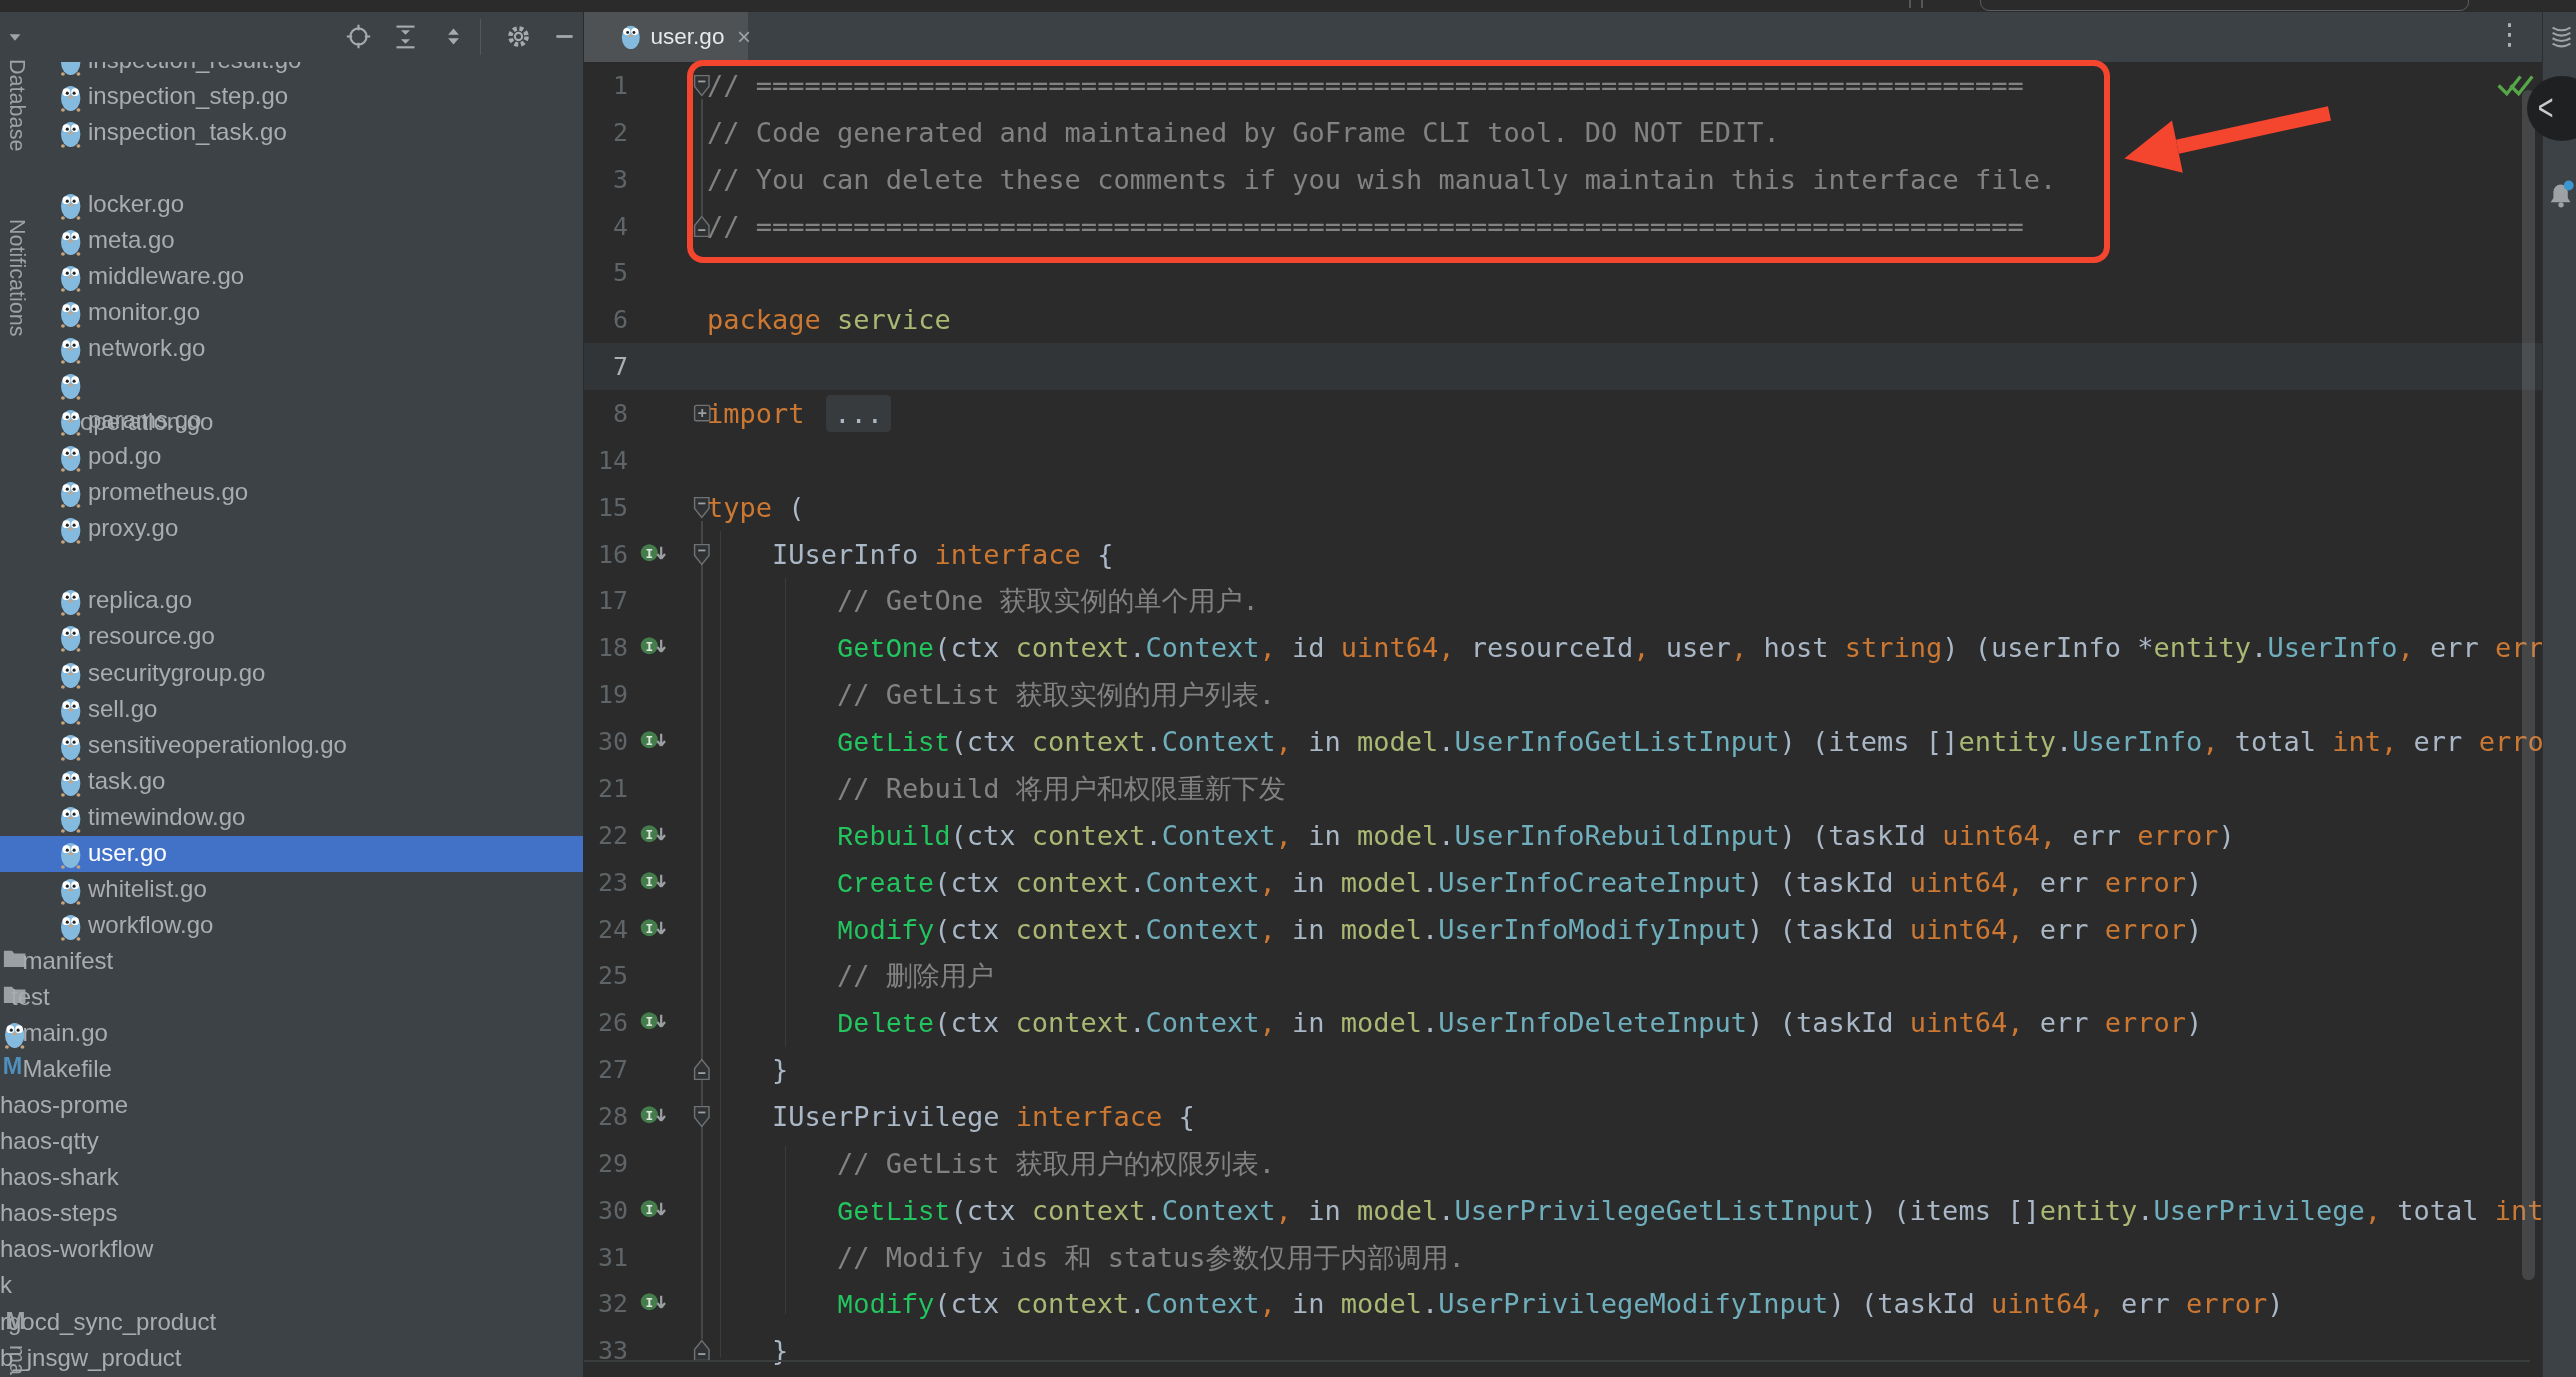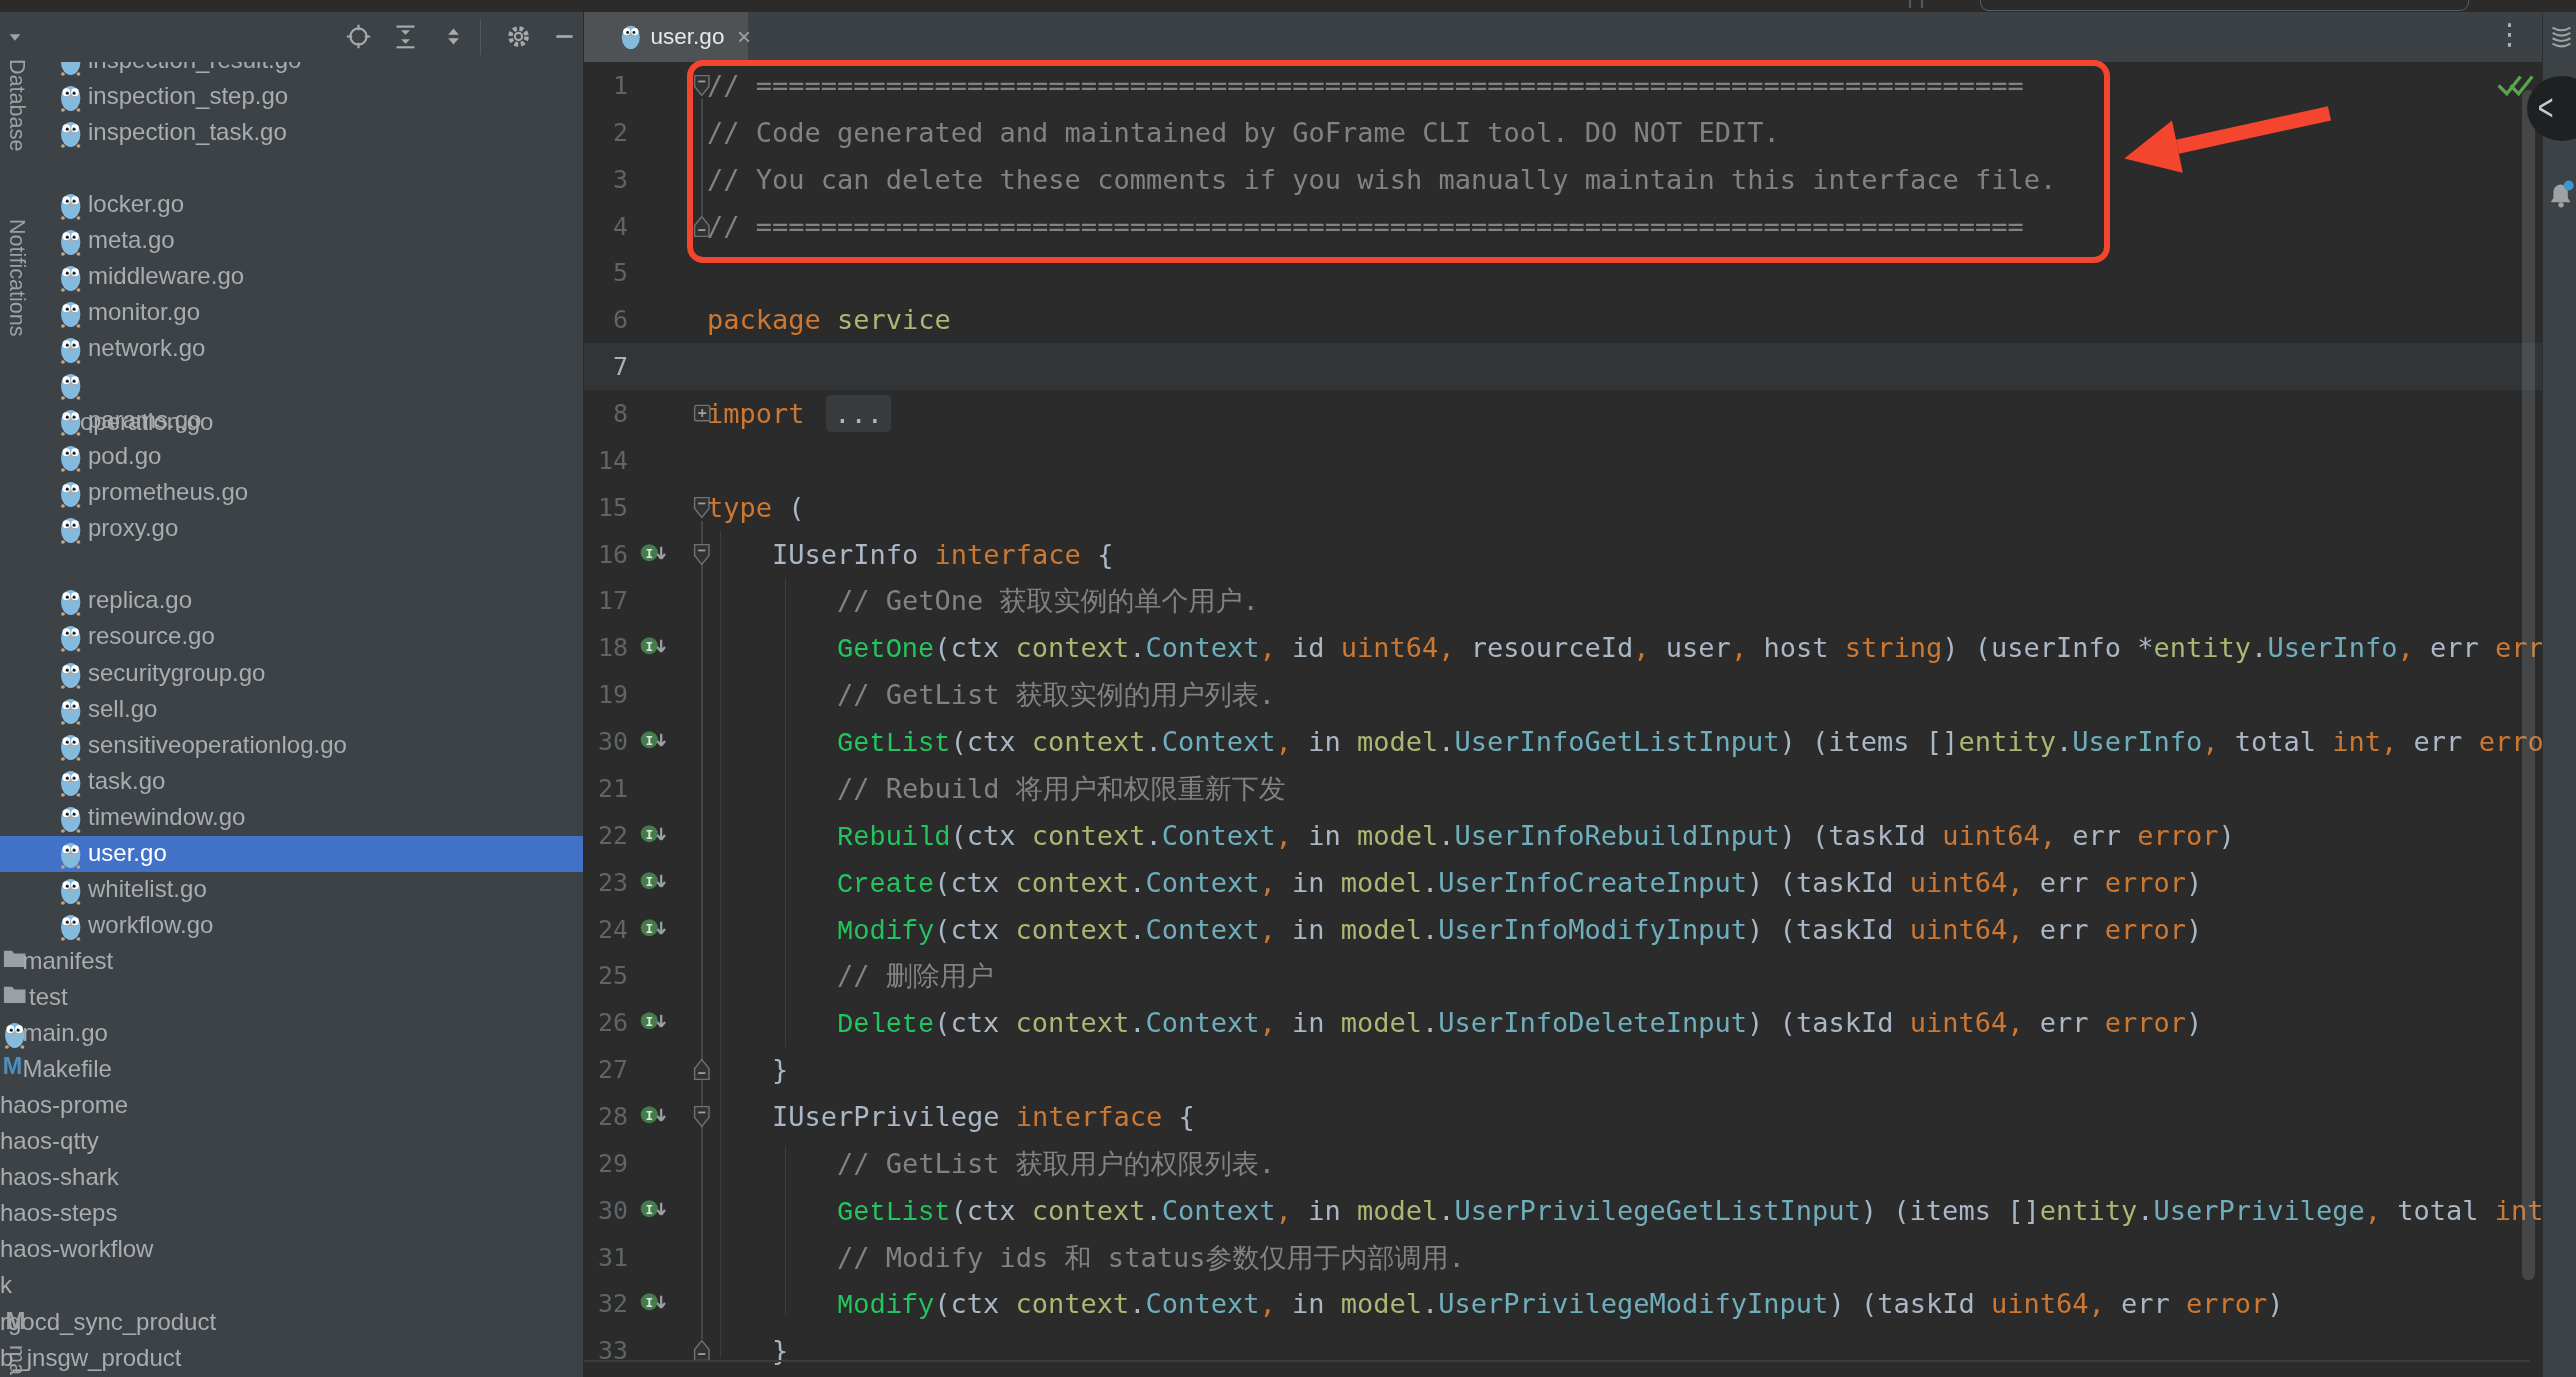--- a/index.html
+++ b/index.html
@@ -378,21 +378,21 @@
         <div class="tree-row" style="top: 932px;">
           <span class="tree-icon" style="left: 2.7px;"><svg width="23.4" height="20" viewBox="0 0 26 22">
               <path d="M1 3 h9 l2.5 3 H25 v15 H1 Z" fill="#9AA0A4"></path>
             </svg></span>
           <span class="tree-label" style="left: 22.5px;">manifest</span>
         </div>
         <div class="tree-row" style="top: 968px;">
           <span class="tree-icon" style="left: 2.7px;"><svg width="23.4" height="20" viewBox="0 0 26 22">
               <path d="M1 3 h9 l2.5 3 H25 v15 H1 Z" fill="#9AA0A4"></path>
             </svg></span>
-          <span class="tree-label" style="left: 29px;">test</span>
+          <span class="tree-label" style="left: 11px;">test</span>
         </div>
         <div class="tree-row" style="top: 1004px;">
           <span class="tree-icon" style="left: 2.7px;"><svg width="23.4" height="29" viewBox="0 0 24 30">
               <ellipse cx="12" cy="16" rx="10" ry="13" fill="#85BADF"></ellipse>
               <circle cx="7.5" cy="9.5" r="4" fill="#fff"></circle>
               <circle cx="16.5" cy="9.5" r="4" fill="#fff"></circle>
               <circle cx="8.5" cy="10.5" r="1.6" fill="#222"></circle>
               <circle cx="15.5" cy="10.5" r="1.6" fill="#222"></circle>
               <ellipse cx="12" cy="14.5" rx="2.2" ry="1.5" fill="#C9A27E"></ellipse>
               <ellipse cx="4" cy="28" rx="2" ry="1.8" fill="#C9A27E"></ellipse>

